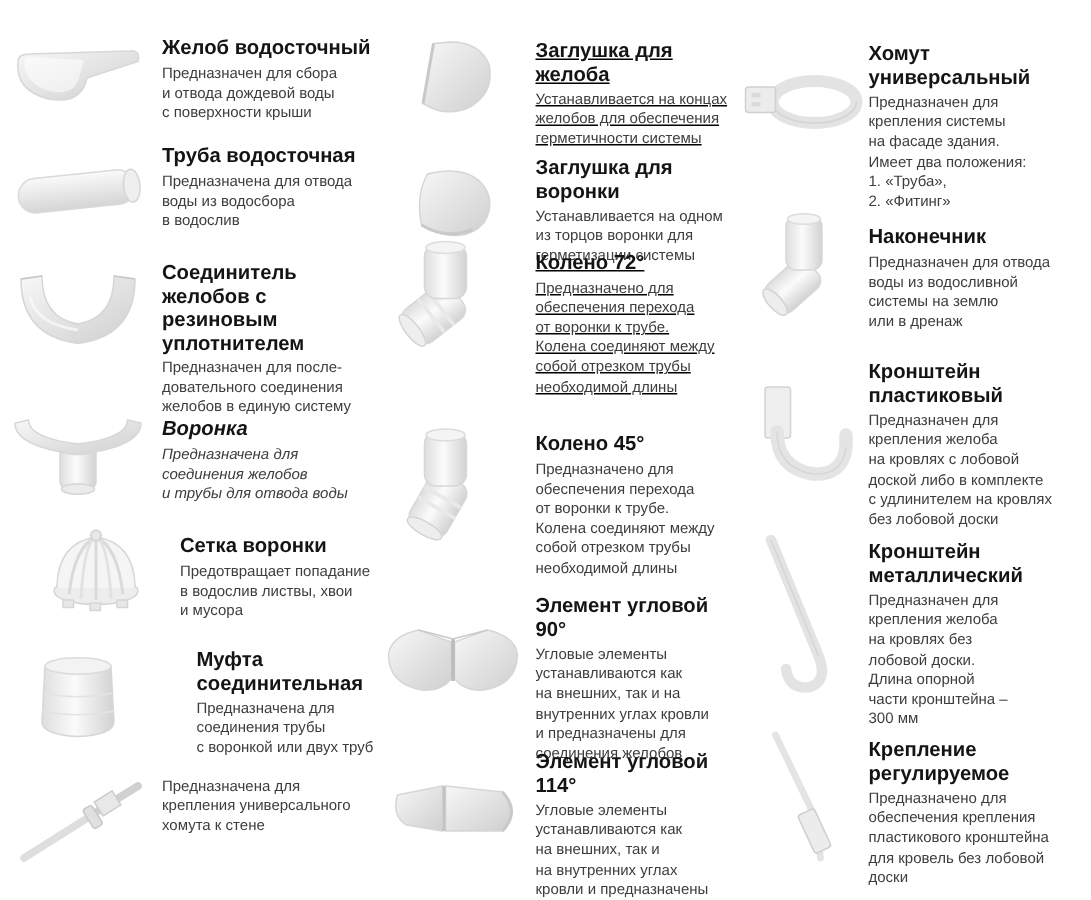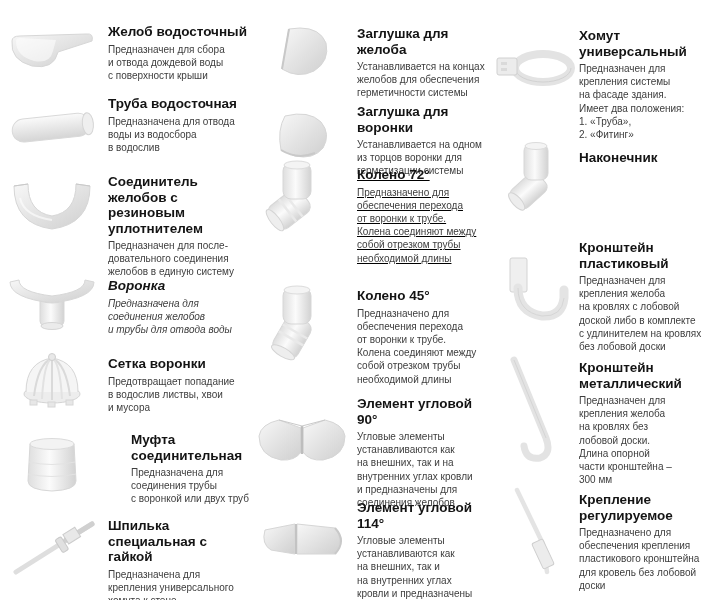--- a/index.html
+++ b/index.html
@@ -99,21 +99,21 @@
     </svg>
   </div>
   <div class="txt" style="margin-top:12px;font-style:italic;">
     <p class="title">Воронка</p>
     <p class="desc">Предназначена для
 соединения желобов
 и трубы для отвода воды</p>
   </div>
 </div>
 
-<div class="item c1" style="left:4px;top:346px;">
+<div class="item c1" style="left:16px;top:346px;">
   <div class="img" style="margin-top:4px;">
     <svg width="64" height="58" viewBox="0 0 64 58">
       <ellipse cx="32" cy="44" rx="28" ry="9" fill="#ededed" stroke="#d4d4d4"></ellipse>
       <path d="M6,42 Q6,12 32,8 Q58,12 58,42" fill="#f5f5f5" stroke="#d6d6d6"></path>
       <path d="M32,8 L32,50" stroke="#dadada" stroke-width="2" fill="none"></path>
       <path d="M32,8 Q18,14 14,46" stroke="#dadada" stroke-width="2" fill="none"></path>
       <path d="M32,8 Q46,14 50,46" stroke="#dadada" stroke-width="2" fill="none"></path>
       <path d="M32,8 Q24,12 22,49" stroke="#e2e2e2" stroke-width="2" fill="none"></path>
       <path d="M32,8 Q40,12 42,49" stroke="#e2e2e2" stroke-width="2" fill="none"></path>
       <circle cx="32" cy="7" r="3.5" fill="#e8e8e8" stroke="#cfcfcf"></circle>
@@ -155,36 +155,34 @@
       <line x1="88" y1="10" x2="62" y2="26" stroke="#d0d0d0" stroke-width="5" stroke-linecap="round"></line>
       <g transform="rotate(-32 68 22)">
         <rect x="61" y="16" width="14" height="11" fill="#e8e8e8" stroke="#cccccc"></rect>
       </g>
       <g transform="rotate(-32 58 30)">
         <rect x="54" y="23" width="7" height="15" rx="2" fill="#e0e0e0" stroke="#c9c9c9"></rect>
       </g>
     </svg>
   </div>
   <div class="txt" style="margin-top:12px;">
-    <p class="title">Шпилька
-специальная с гайкой</p>
     <p class="desc">Предназначена для
 крепления универсального
 хомута к стене</p>
   </div>
 </div>
 
 <div class="item c2" style="left:255px;top:20px;">
   <div class="img" style="margin-top:4px;">
     <svg width="94" height="56" viewBox="0 0 94 56">
       <path d="M34,5 L27,45 Q43,55 59,47 Q75,37 71,19 Q65,4 45,4 Z" fill="url(#gd)" stroke="#d6d6d6"></path>
       <path d="M34,5 L27,45" stroke="#c8c8c8" stroke-width="2"></path>
     </svg>
   </div>
-  <div class="txt" style="margin-top:6px;">
+  <div class="txt" style="margin-top:6px;text-decoration:underline;">
     <p class="title">Заглушка для желоба</p>
     <p class="desc">Устанавливается на концах
 желобов для обеспечения
 герметичности системы</p>
   </div>
 </div>
 
 <div class="item c2" style="left:255px;top:96px;">
   <div class="img" style="margin-top:12px;">
     <svg width="94" height="54" viewBox="0 0 94 54">
@@ -316,20 +314,24 @@
       <g transform="rotate(48 40 44)">
         <rect x="28" y="36" width="24" height="36" rx="7" fill="url(#gh)" stroke="#d7d7d7"></rect>
         <ellipse cx="40" cy="70" rx="11" ry="4.5" fill="#ededed" stroke="#d3d3d3"></ellipse>
       </g>
       <rect x="28" y="4" width="24" height="36" rx="7" fill="url(#gh)" stroke="#d7d7d7"></rect>
       <ellipse cx="40" cy="6" rx="11" ry="3.5" fill="#f4f4f4" stroke="#dcdcdc"></ellipse>
     </svg>
   </div>
   <div class="txt" style="margin-top:14px;">
     <p class="title">Наконечник</p>
+    <p class="desc">Предназначен для отвода
+воды из водосливной
+системы на землю
+или в дренаж</p>
   </div>
 </div>
 
 <div class="item c3" style="left:493px;top:236px;">
   <div class="img" style="margin-top:18px;">
     <svg width="76" height="78" viewBox="0 0 76 78">
       <rect x="12" y="4" width="17" height="34" rx="2" fill="#efefef" stroke="#d3d3d3"></rect>
       <path d="M20,34 Q20,58 44,62 Q64,63 66,44 L66,36" fill="none" stroke="#e4e4e4" stroke-width="9" stroke-linecap="round"></path>
       <path d="M20,34 Q20,58 44,62 Q64,63 66,44" fill="none" stroke="#d6d6d6" stroke-width="1"></path>
     </svg>

